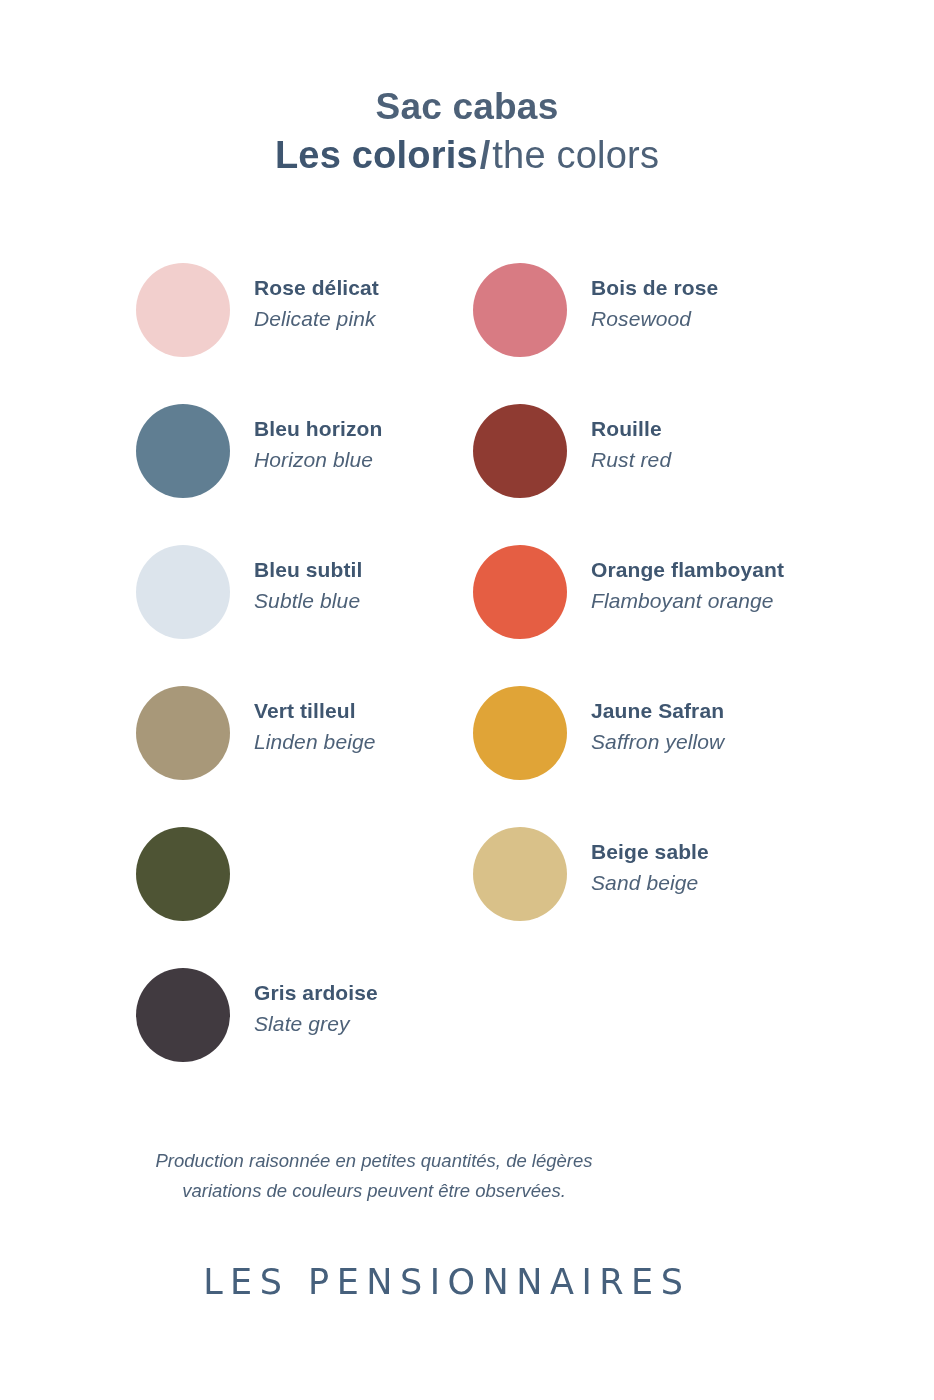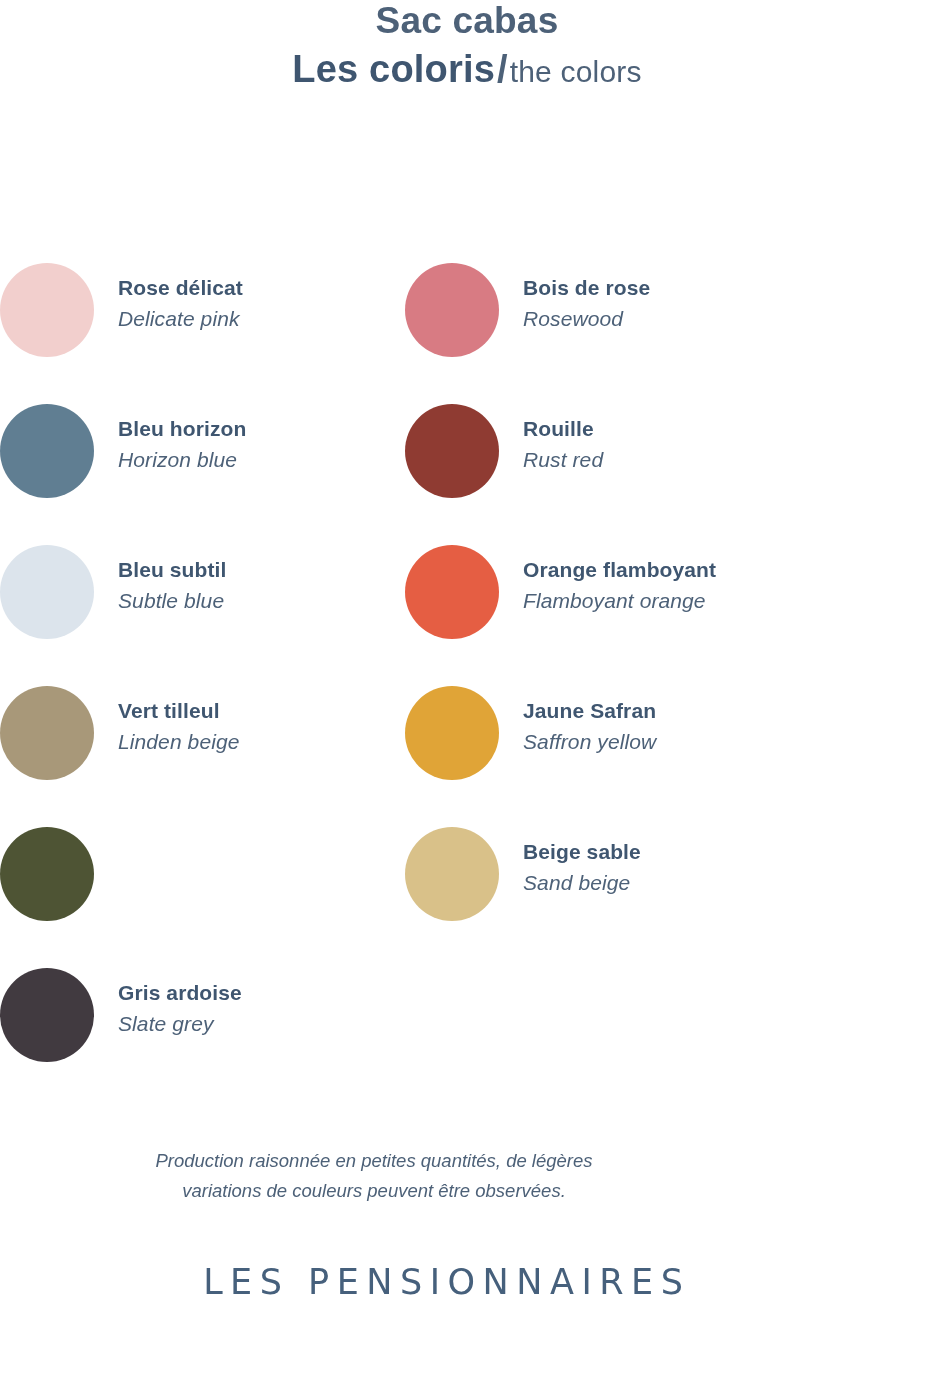--- a/index.html
+++ b/index.html
@@ -17,20 +17,21 @@
 
   .page {
     position: relative;
     width: 934px;
     height: 1400px;
     box-sizing: border-box;
   }
 
   
   .header {
+    padding-top: 86px;
     text-align: center;
   }
   .title-line-1 {
     font-size: 37px;
     font-weight: bold;
     color: #4d6178;
     letter-spacing: 0.2px;
     line-height: 1.12;
   }
   .title-line-2 {
@@ -44,35 +45,36 @@
     color: #3f5670;
     letter-spacing: 0.2px;
   }
   .title-sep {
     font-size: 38px;
     font-weight: bold;
     color: #4d6178;
     margin: 0 2px;
   }
   .title-en {
-    font-size: 30px;
+    font-size: 38px;
     font-weight: normal;
     color: #4d6178;
     letter-spacing: 0.2px;
   }
 
   
   .grid {
     position: absolute;
     top: 262px;
     left: 0;
     width: 810px;
     display: grid;
     grid-template-columns: 1fr 1fr;
     grid-auto-rows: 141px;
+    padding-left: 136px;
     box-sizing: border-box;
   }
   .swatch-row {
     display: flex;
     align-items: flex-start;
     gap: 0;
   }
   .dot {
     width: 94px;
     height: 94px;

